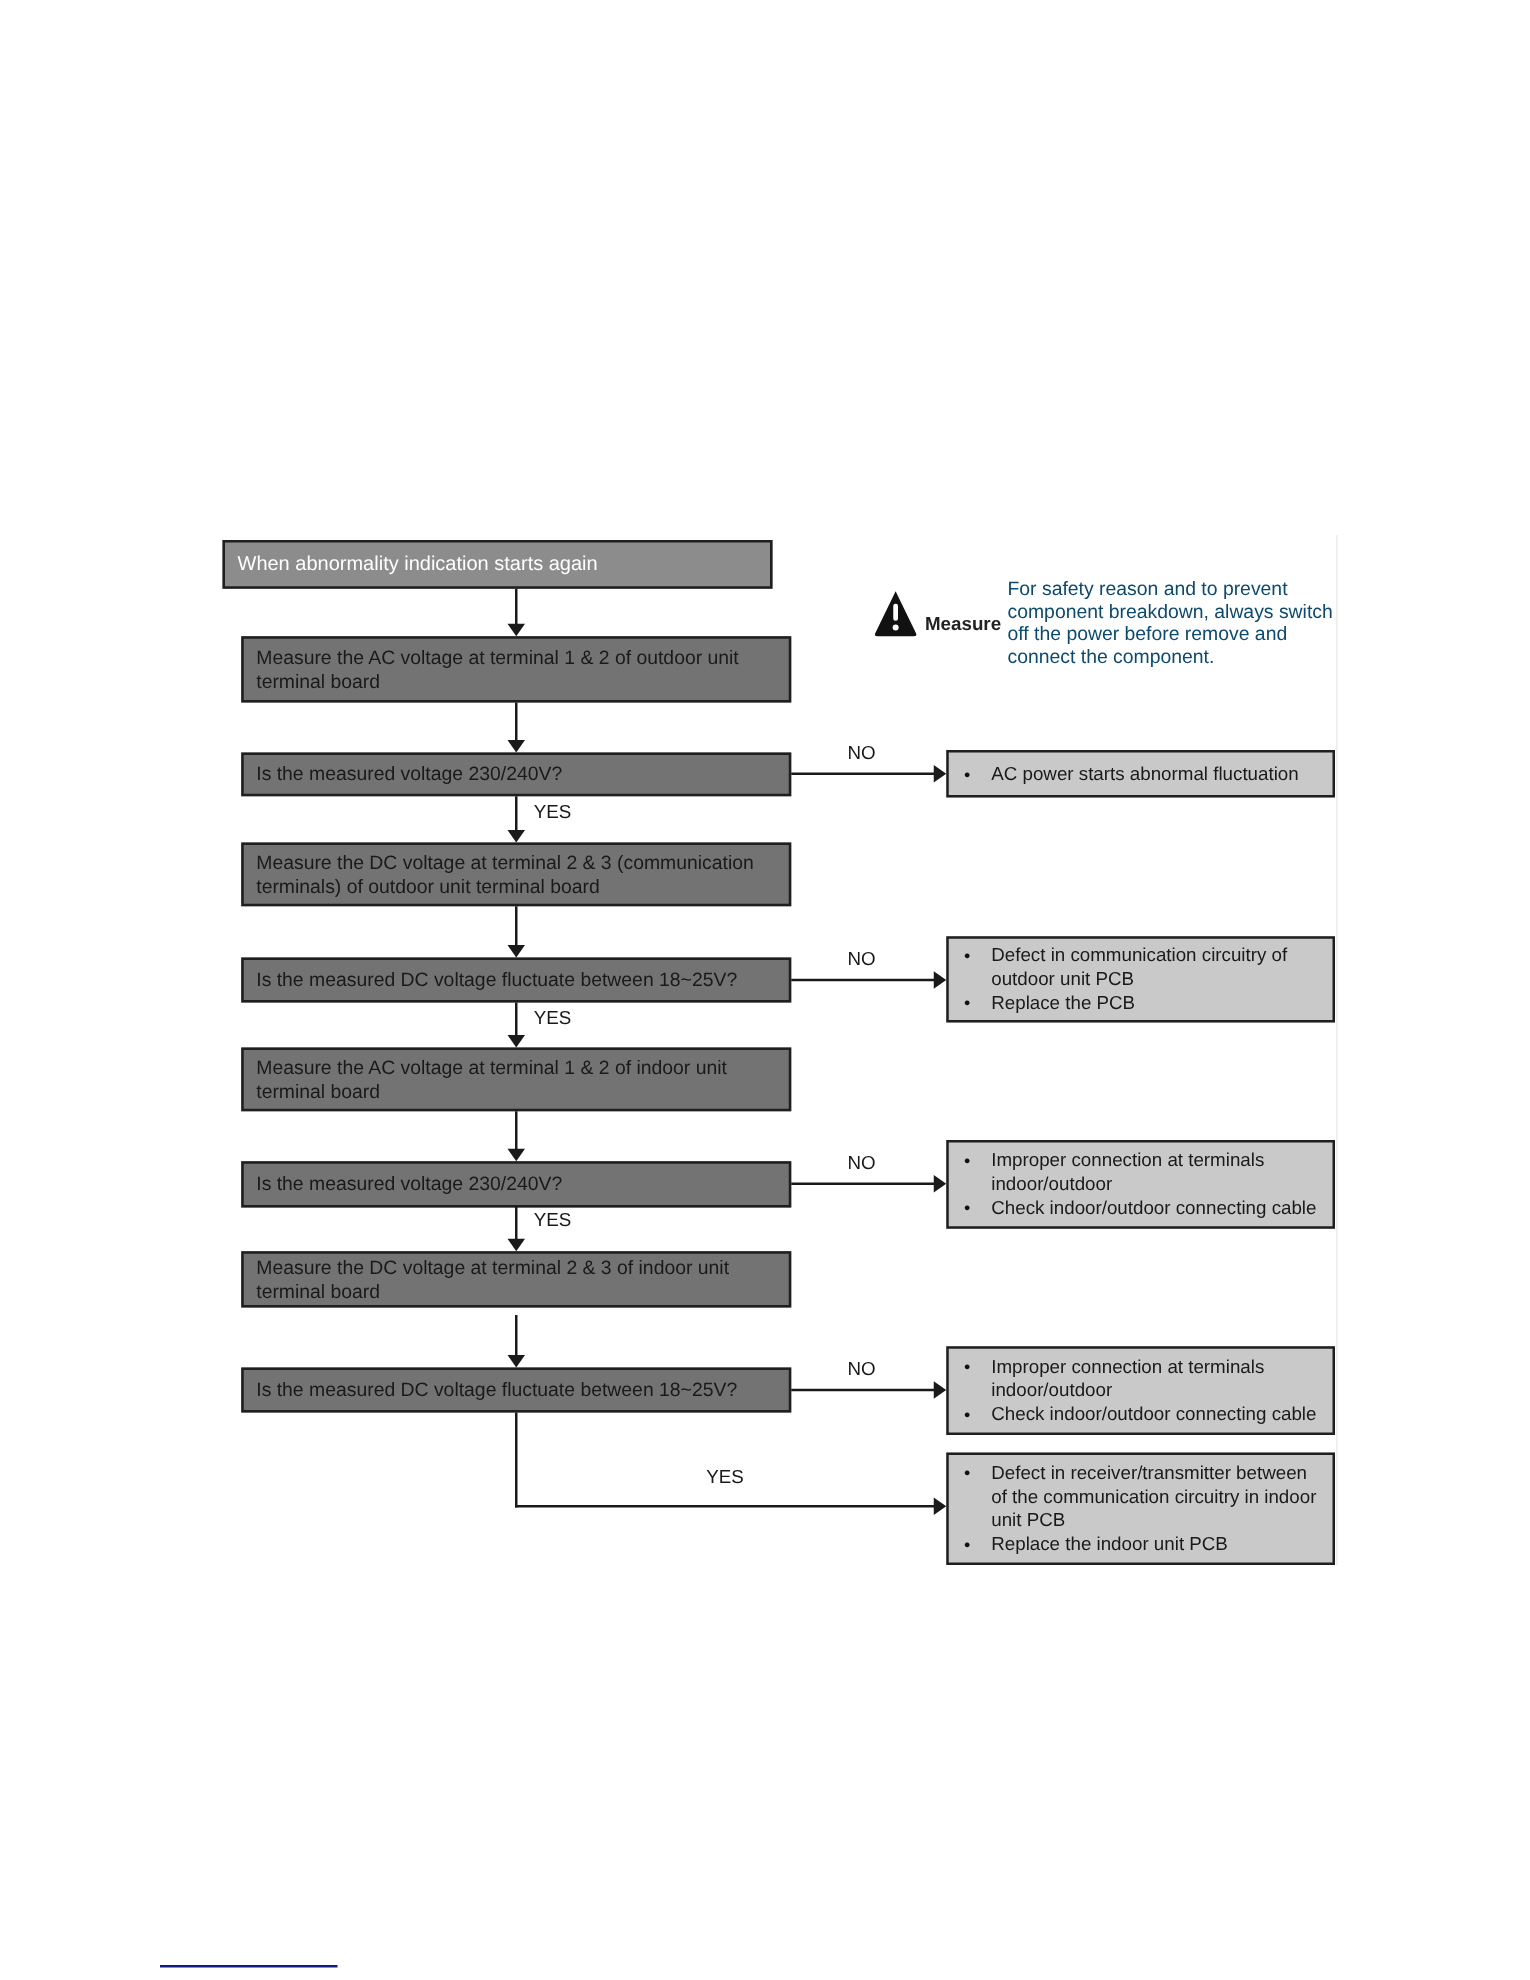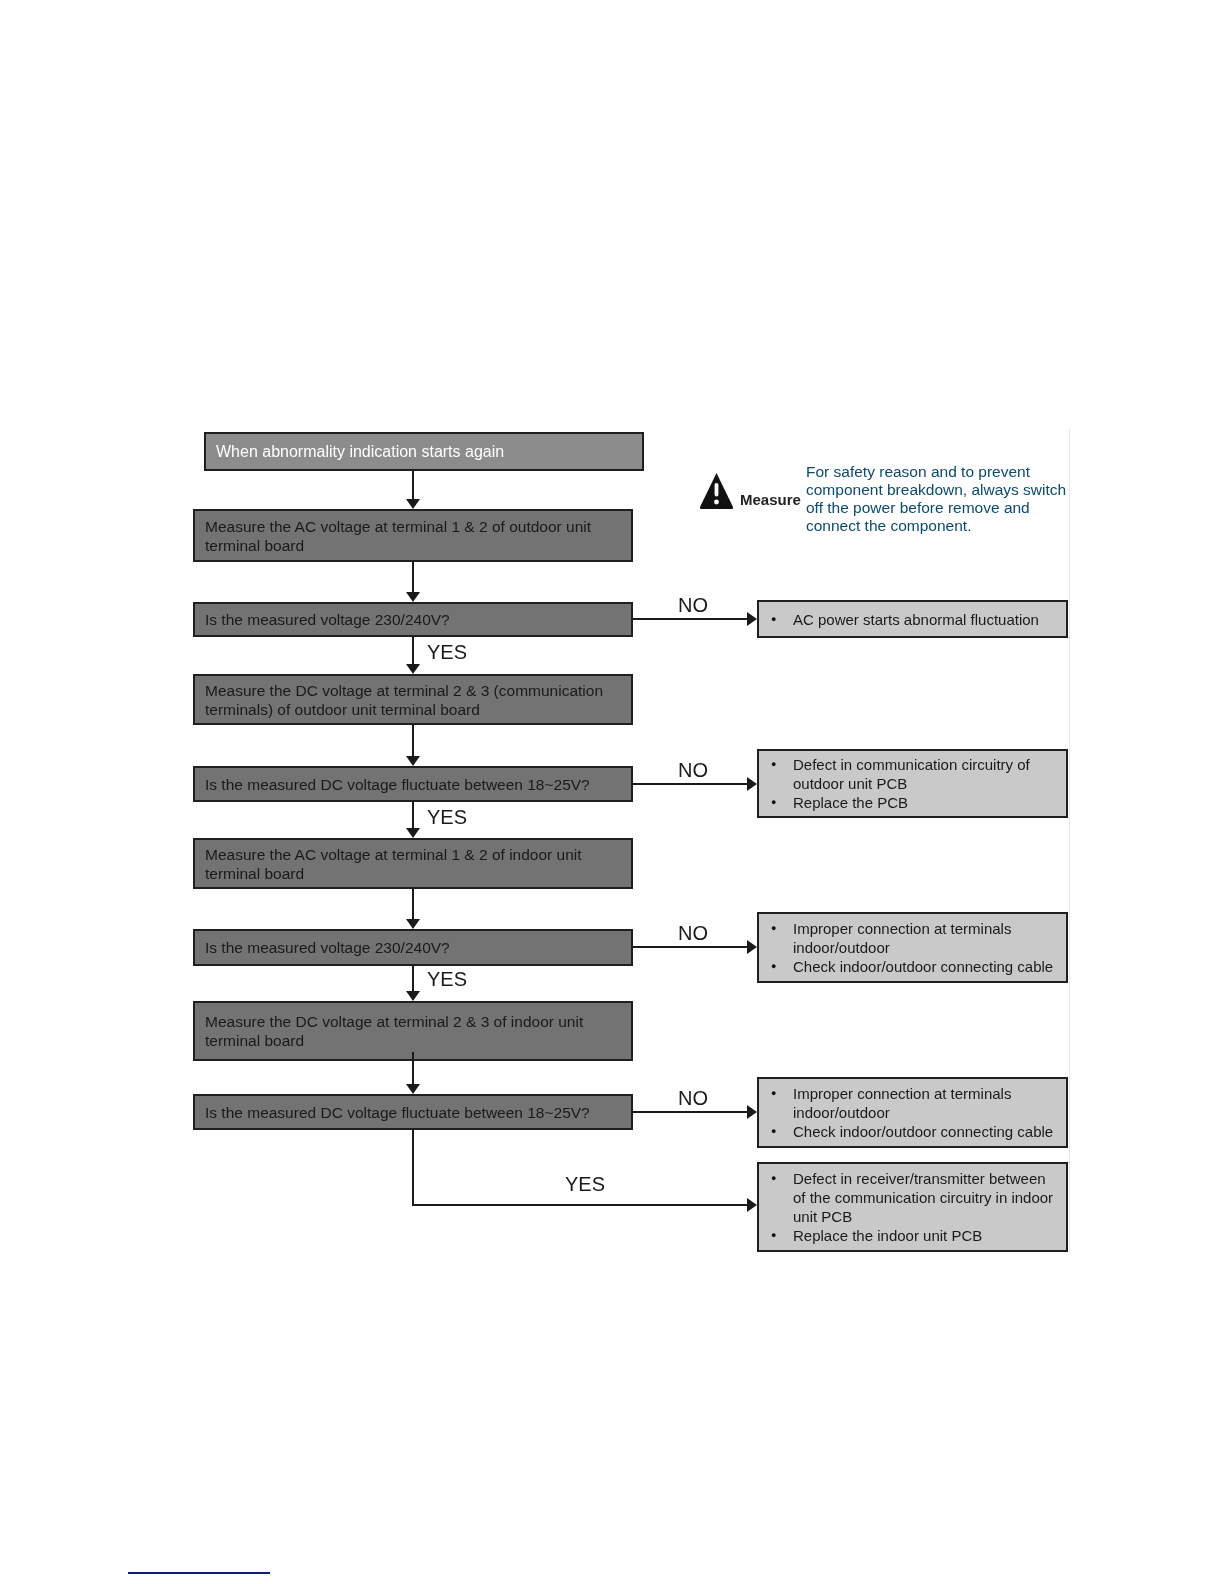--- a/index.html
+++ b/index.html
@@ -77,21 +77,21 @@
     right:-9px;
     top:-6px;
     width:0;height:0;
     border-top:7px solid transparent;
     border-bottom:7px solid transparent;
     border-left:10px solid #1a1a1a;
   }
   
   .lbl{
     position:absolute;
-    font-size:20px;
+    font-size:15px;
     color:#1a1a1a;
   }
   
   .caution-icon{position:absolute;left:699px;top:472px;width:35px;height:38px;}
   .caution-label{
     position:absolute;left:740px;top:491px;
     font-size:15px;font-weight:bold;color:#222;
   }
   .caution-text{
     position:absolute;left:806px;top:463px;width:274px;
@@ -117,21 +117,21 @@
       <path d="M17.5 1 L34 35 Q34.5 37 32 37 L3 37 Q0.5 37 1 35 Z" fill="#111111"></path>
       <rect x="15.6" y="11" width="3.8" height="13.5" rx="1.8" fill="#ffffff"></rect>
       <circle cx="17.5" cy="30" r="2.4" fill="#ffffff"></circle>
     </svg>
   </div>
   <div class="caution-label">Measure</div>
   <div class="caution-text">For safety reason and to prevent component breakdown, always switch off the power before remove and connect the component.</div>
 
   <div class="scan-edge"></div>
 
-  <div class="box startbox" style="left:204px;top:432px;width:440px;height:39px;">
+  <div class="box startbox" style="left:178px;top:432px;width:440px;height:39px;">
     <span>When abnormality indication starts again</span>
   </div>
 
   <div class="box" style="left:193px;top:509px;width:440px;height:53px;">
     <span>Measure the AC voltage at terminal 1 &amp; 2 of outdoor unit terminal board</span>
   </div>
 
   <div class="box" style="left:193px;top:602px;width:440px;height:35px;">
     <span>Is the measured voltage 230/240V?</span>
   </div>
@@ -145,21 +145,21 @@
   </div>
 
   <div class="box" style="left:193px;top:838px;width:440px;height:51px;">
     <span>Measure the AC voltage at terminal 1 &amp; 2 of indoor unit terminal board</span>
   </div>
 
   <div class="box" style="left:193px;top:929px;width:440px;height:37px;">
     <span>Is the measured voltage 230/240V?</span>
   </div>
 
-  <div class="box" style="left:193px;top:1001px;width:440px;height:60px;">
+  <div class="box" style="left:193px;top:1001px;width:440px;height:45px;">
     <span>Measure the DC voltage at terminal 2 &amp; 3 of indoor unit terminal board</span>
   </div>
 
   <div class="box" style="left:193px;top:1094px;width:440px;height:36px;">
     <span>Is the measured DC voltage fluctuate between 18~25V?</span>
   </div>
 
   <div class="result" style="left:757px;top:600px;width:311px;height:38px;">
     <div class="r-item">
       <span class="bullet">●</span>

